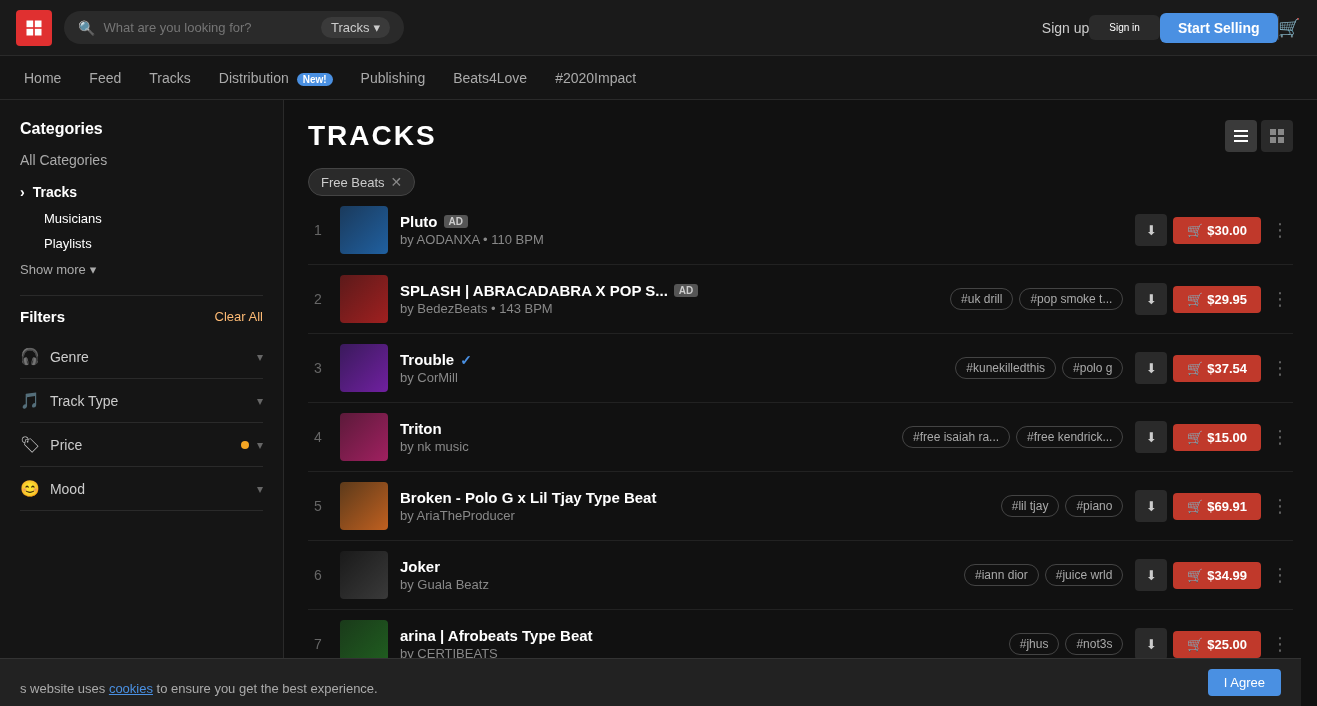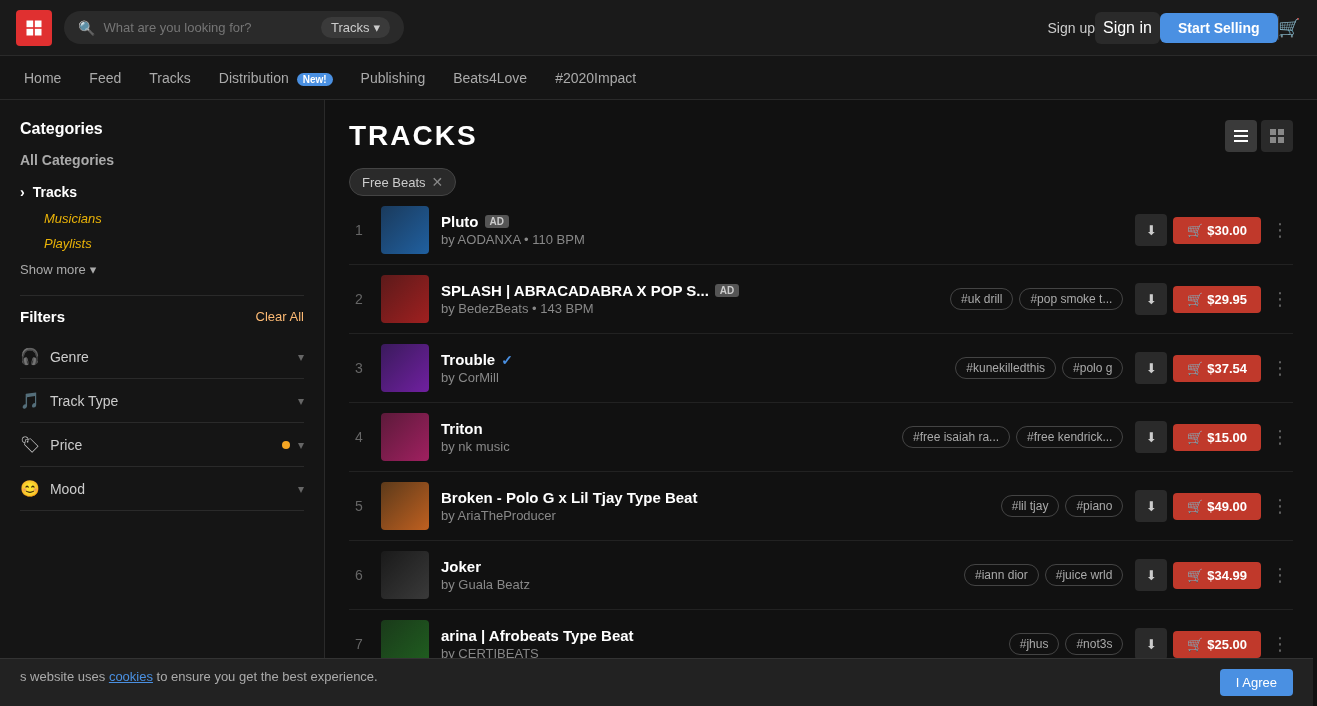--- a/index.html
+++ b/index.html
@@ -8,41 +8,41 @@
     
     .topbar { display: flex; align-items: center; background: #1a1a1a; height: 56px; padding: 0 16px; gap: 12px; border-bottom: 1px solid #2a2a2a; }
     .logo-box { background: #e03030; width: 36px; height: 36px; display: flex; align-items: center; justify-content: center; border-radius: 4px; flex-shrink: 0; }
     .logo-box svg { width: 20px; height: 20px; fill: white; }
     .search-bar { display: flex; align-items: center; background: #2a2a2a; border-radius: 20px; padding: 6px 14px; gap: 8px; flex: 1; max-width: 340px; }
     .search-bar input { background: transparent; border: none; outline: none; color: #aaa; font-size: 13px; width: 100%; }
     .search-dropdown { display: flex; align-items: center; gap: 4px; background: #3a3a3a; border-radius: 12px; padding: 3px 10px; cursor: pointer; font-size: 13px; color: #ccc; }
     .topbar-spacer { flex: 1; }
     .topbar-actions { display: flex; align-items: center; gap: 0; }
     .btn-signup { background: transparent; border: none; color: #ccc; cursor: pointer; font-size: 14px; }
-    .btn-signin { background: #2a2a2a; border: none; color: #fff; cursor: pointer; font-size: 16px; padding: 7px 8px; border-radius: 6px; }
+    .btn-signin { background: #2a2a2a; border: none; color: #fff; cursor: pointer; font-size: 10px; padding: 7px 20px; border-radius: 6px; }
     .btn-start { background: #4a90e2; border: none; color: #fff; cursor: pointer; font-size: 14px; padding: 7px 18px; border-radius: 6px; font-weight: 600; }
     .divider-v { width: 1px; height: 24px; background: #3a3a3a; }
     .cart-icon { color: #ccc; cursor: pointer; font-size: 18px; }
 
     
     .mainnav { display: flex; align-items: center; background: #151515; height: 44px; padding: 0 24px; gap: 28px; border-bottom: 1px solid #2a2a2a; }
     .mainnav a { color: #aaa; text-decoration: none; font-size: 14px; }
     .nav-badge { background: #4a90e2; color: #fff; font-size: 10px; font-weight: 700; padding: 1px 6px; border-radius: 8px; margin-left: 4px; }
 
     
     .layout { display: flex; height: calc(706px - 100px); overflow: hidden; }
 
     
-    .sidebar { width: 325px; background: #151515; border-right: 1px solid #2a2a2a; padding: 20px 0; overflow-y: auto; flex-shrink: 0; }
+    .sidebar { width: 284px; background: #151515; border-right: 1px solid #2a2a2a; padding: 20px 0; overflow-y: auto; flex-shrink: 0; }
     .sidebar-section { padding: 0 20px; }
     .categories-title { font-size: 16px; font-weight: 700; color: #fff; margin-bottom: 14px; }
-    .all-categories { color: #aaa; font-size: 14px; cursor: pointer; margin-bottom: 10px; font-weight: bold; }
+    .all-categories { color: #aaa; font-size: 14px; cursor: pointer; margin-bottom: 10px; }
     .sidebar-item { display: flex; align-items: center; gap: 8px; padding: 6px 0; cursor: pointer; color: #ccc; font-size: 14px; }
     .sidebar-item.active { color: #fff; font-weight: 600; }
-    .sidebar-sub-item { padding: 5px 0 5px 24px; color: #eab308; font-size: 13px; cursor: pointer; font-style: italic; }
+    .sidebar-sub-item { padding: 5px 0 5px 24px; color: #ffffff; font-size: 13px; cursor: pointer; }
     .show-more { color: #aaa; font-size: 13px; cursor: pointer; padding: 6px 0; display: flex; align-items: center; gap: 4px; }
     .sidebar-divider { height: 1px; background: #2a2a2a; margin: 12px 0; }
     .filters-header { display: flex; justify-content: space-between; align-items: center; margin-bottom: 10px; }
     .filters-title { font-size: 15px; font-weight: 700; color: #fff; }
     .clear-all { color: #fdba74; font-size: 13px; cursor: pointer; }
     .filter-item { display: flex; align-items: center; justify-content: space-between; padding: 12px 0; border-bottom: 1px solid #2a2a2a; cursor: pointer; }
     .filter-left { display: flex; align-items: center; gap: 10px; color: #ccc; font-size: 14px; }
     .filter-icon { font-size: 16px; }
     .filter-chevron { color: #666; font-size: 12px; }
     .filter-dot { width: 8px; height: 8px; background: #f5a623; border-radius: 50%; margin-right: 4px; }
@@ -68,21 +68,21 @@
     .ad-badge { background: #555; color: #ccc; font-size: 10px; padding: 1px 5px; border-radius: 3px; font-weight: 700; }
     .verified { color: #4a90e2; font-size: 14px; }
     .track-tags { display: flex; gap: 6px; flex-shrink: 0; }
     .tag { background: transparent; border: 1px solid #444; color: #aaa; font-size: 12px; padding: 3px 10px; border-radius: 20px; }
     .track-actions { display: flex; align-items: center; gap: 6px; flex-shrink: 0; }
     .btn-download { background: #2a2a2a; border: none; color: #ccc; width: 32px; height: 32px; display: flex; align-items: center; justify-content: center; border-radius: 4px; cursor: pointer; }
     .btn-price { background: #c0392b; border: none; color: #fff; font-size: 13px; font-weight: 700; padding: 6px 14px; border-radius: 4px; cursor: pointer; display: flex; align-items: center; gap: 5px; white-space: nowrap; }
     .btn-more { background: transparent; border: none; color: #666; cursor: pointer; font-size: 18px; padding: 0 4px; }
 
     
-    .cookie-bar { position: fixed; bottom: 0; left: 0; right: 4px; background: #222; padding: 10px 20px; display: flex; align-items: flex-start; gap: 10px; font-size: 13px; color: #aaa; border-top: 1px solid #333; z-index: 100; }
+    .cookie-bar { position: fixed; bottom: 0; left: 0; right: 16px; background: #222; padding: 10px 20px; display: flex; align-items: flex-end; gap: 10px; font-size: 13px; color: #aaa; border-top: 1px solid #333; z-index: 100; }
     .cookie-link { color: #4a90e2; text-decoration: underline; cursor: pointer; }
     .cookie-bar-spacer { flex: 1; }
     .btn-agree { background: #4a90e2; border: none; color: #fff; padding: 6px 16px; border-radius: 4px; cursor: pointer; font-size: 13px; }
 
     
     .thumb-blue { background: linear-gradient(135deg, #1a3a5c, #2060a0); }
     .thumb-red { background: linear-gradient(135deg, #5c1a1a, #a02020); }
     .thumb-purple { background: linear-gradient(135deg, #3a1a5c, #7020a0); }
     .thumb-pink { background: linear-gradient(135deg, #5c1a3a, #a02060); }
     .thumb-orange { background: linear-gradient(135deg, #5c3a1a, #c06020); }
@@ -314,21 +314,21 @@
 
       </div>
       <div class="track-meta">by AriaTheProducer</div>
     </div>
     <div class="track-tags">
             <span class="tag">#lil tjay</span>
             <span class="tag">#piano</span>
           </div>
     <div class="track-actions">
       <button class="btn-download">⬇</button>
-      <button class="btn-price">🛒 $49.00</button>
+      <button class="btn-price">🛒 $69.91</button>
       <button class="btn-more">⋮</button>
     </div>
   </div>
         <div class="track-row">
     <span class="track-num">6</span>
     <div class="track-thumb thumb-dark"></div>
     <div class="track-info">
       <div class="track-name">
         <span>Joker</span>
 

